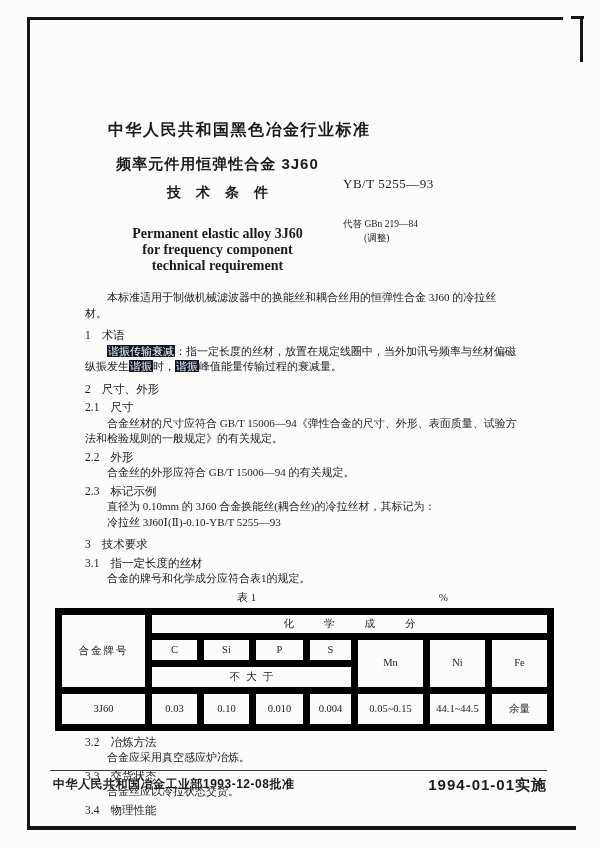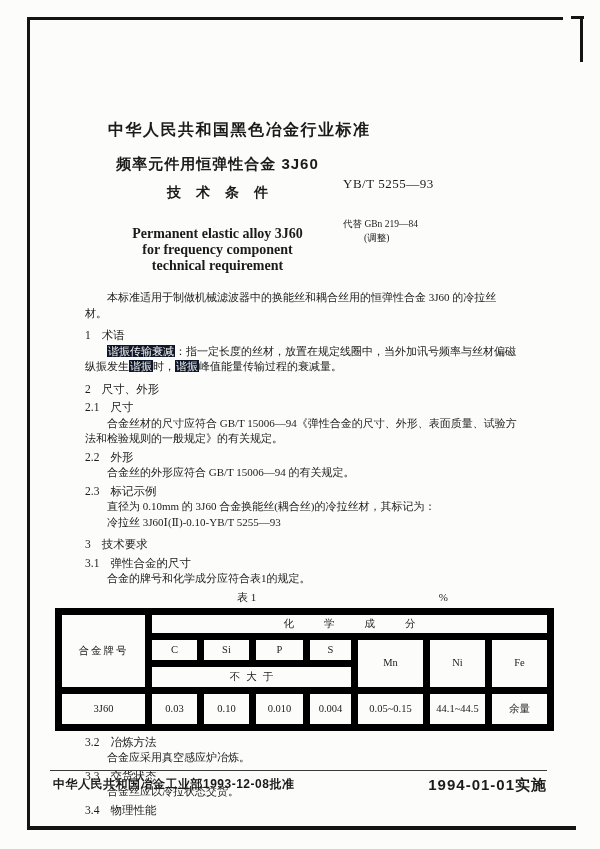--- a/index.html
+++ b/index.html
@@ -139,21 +139,21 @@
     <p class="h2">
       <span class="hnum">2.3</span><span>标记示例</span>
     </p>
     <p class="para">直径为 0.10mm 的 3J60 合金换能丝(耦合丝)的冷拉丝材，其标记为：</p>
     <p class="para">冷拉丝 3J60Ⅰ(Ⅱ)-0.10-YB/T 5255—93</p>
 
     <p class="h1">
       <span class="hnum">3</span><span>技术要求</span>
     </p>
     <p class="h2">
-      <span class="hnum">3.1</span><span>弹性合金的尺寸</span>
+      <span class="hnum">3.1</span><span>指一定长度的丝材</span>
     </p>
     <p class="para">合金的牌号和化学成分应符合表1的规定。</p>
 
     <div class="tblwrap">
       <div class="tcap">
         <span class="cap">表 1</span>
         <span class="unit">%</span>
       </div>
       <table class="t1">
         <colgroup>

